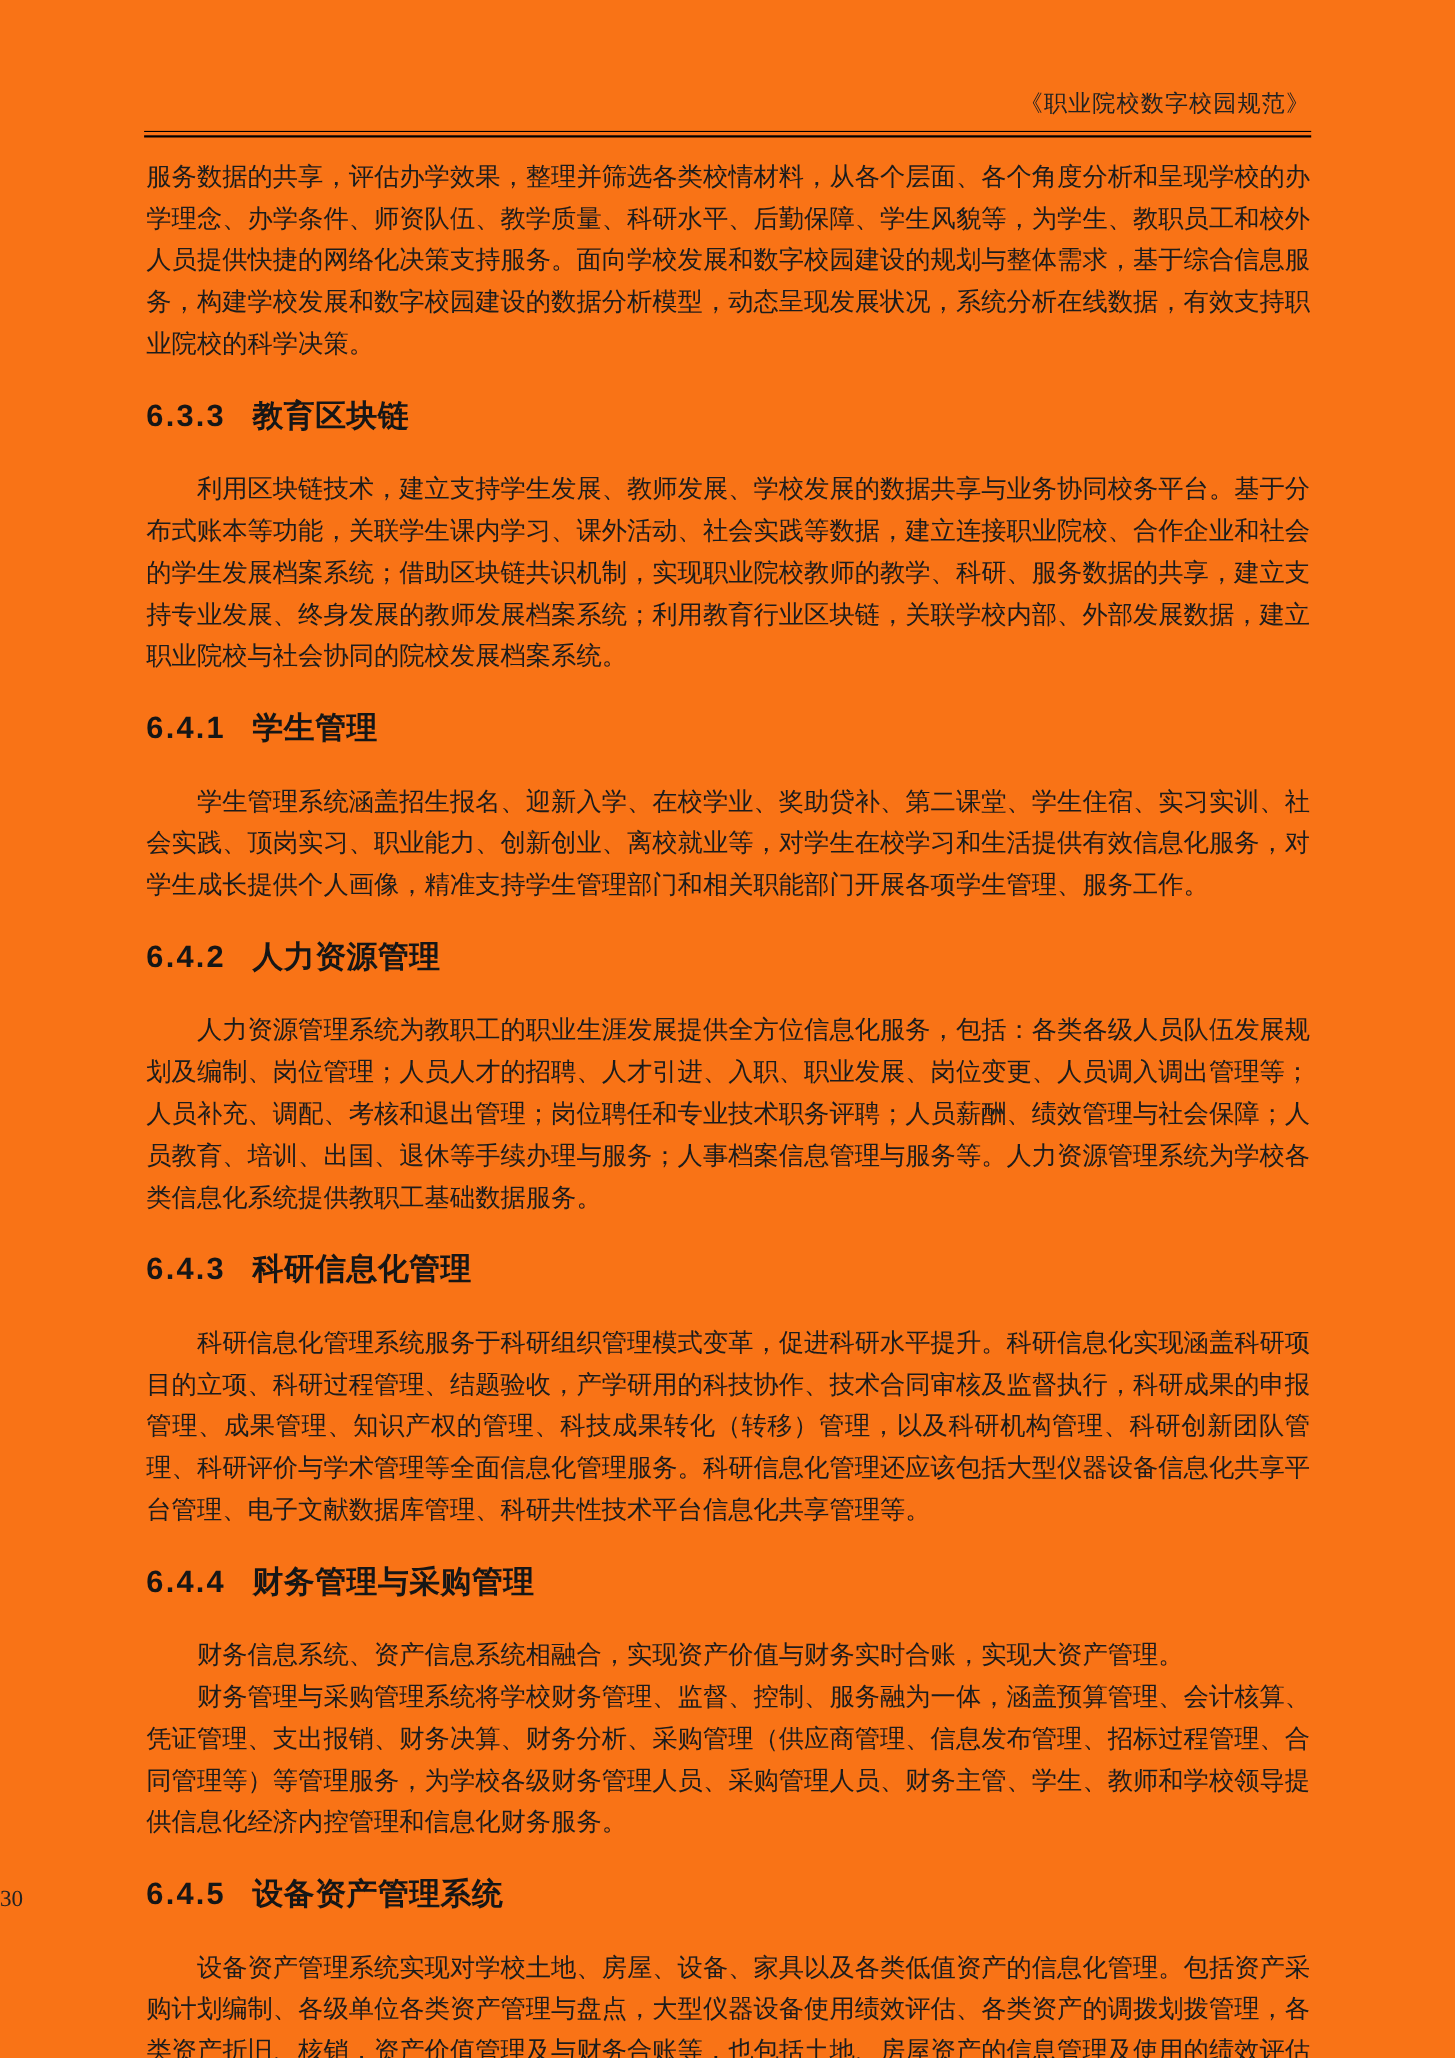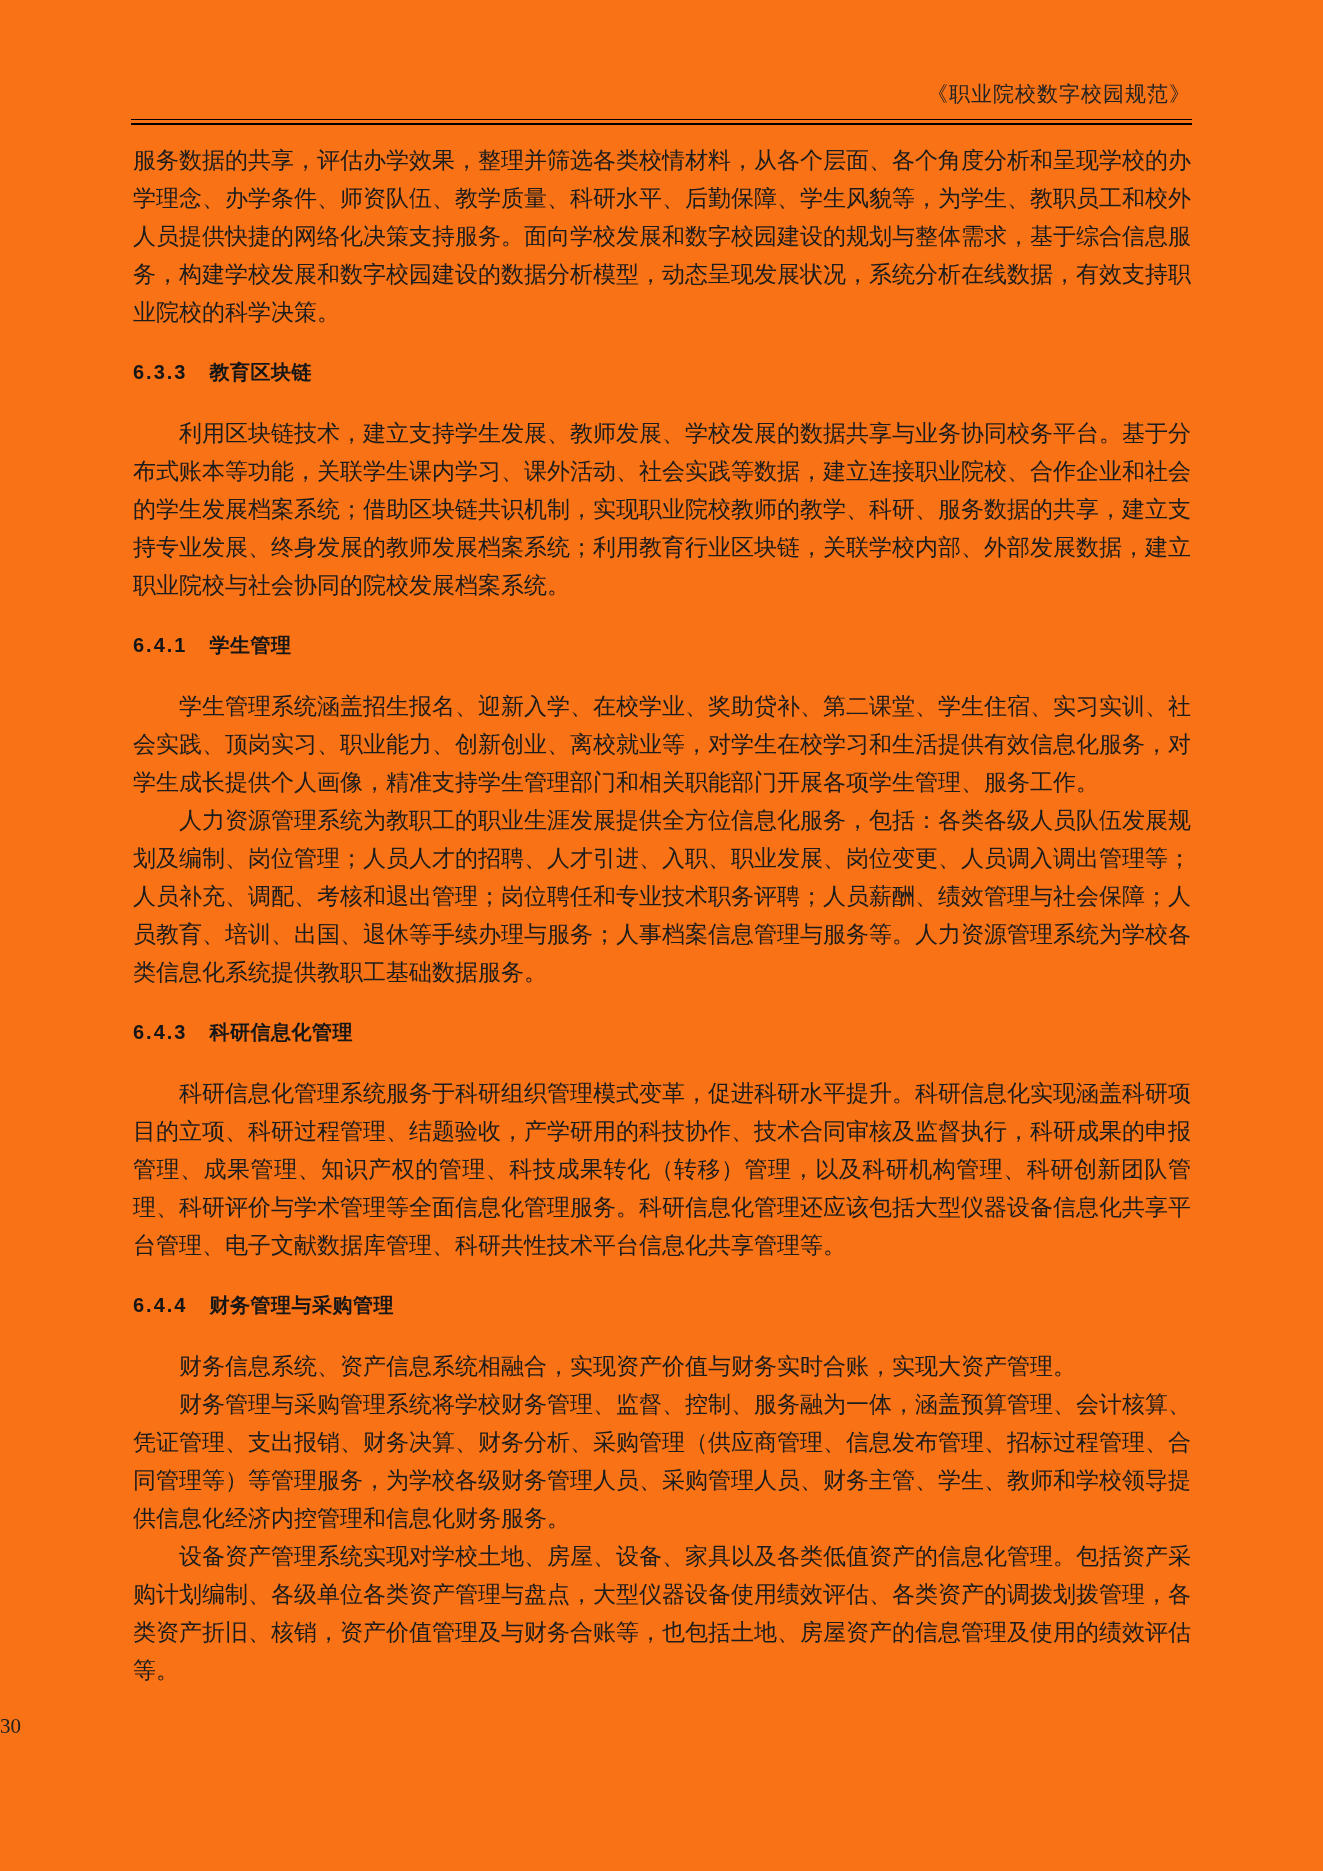--- a/index.html
+++ b/index.html
@@ -49,21 +49,21 @@
     text-align: justify;
     text-justify: inter-ideograph;
     color: #1c1c1c;
   }
   .body-par.indent {
     text-indent: 2em;
   }
   .section-heading {
     margin: 27px 0 29px 0;
     font-family: "Liberation Sans", "DejaVu Sans", sans-serif;
-    font-size: 20px;
+    font-size: 28px;
     font-weight: bold;
     color: #161616;
     letter-spacing: 0.5px;
   }
   .section-heading .num {
     font-weight: bold;
     letter-spacing: 2px;
     margin-right: 16px;
   }
   .footer {
@@ -95,35 +95,43 @@
     </h3>
     <p class="body-par indent">利用区块链技术，建立支持学生发展、教师发展、学校发展的数据共享与业务协同校务平台。基于分布式账本等功能，关联学生课内学习、课外活动、社会实践等数据，建立连接职业院校、合作企业和社会的学生发展档案系统；借助区块链共识机制，实现职业院校教师的教学、科研、服务数据的共享，建立支持专业发展、终身发展的教师发展档案系统；利用教育行业区块链，关联学校内部、外部发展数据，建立职业院校与社会协同的院校发展档案系统。</p>
 
 
     <h3 class="section-heading">
       <span class="num">6.4.1</span>
       <span>学生管理</span>
     </h3>
     <p class="body-par indent">学生管理系统涵盖招生报名、迎新入学、在校学业、奖助贷补、第二课堂、学生住宿、实习实训、社会实践、顶岗实习、职业能力、创新创业、离校就业等，对学生在校学习和生活提供有效信息化服务，对学生成长提供个人画像，精准支持学生管理部门和相关职能部门开展各项学生管理、服务工作。</p>
 
+    <h3 class="section-heading">
+      <span class="num">6.4.2</span>
+      <span>人力资源管理</span>
+    </h3>
     <p class="body-par indent">人力资源管理系统为教职工的职业生涯发展提供全方位信息化服务，包括：各类各级人员队伍发展规划及编制、岗位管理；人员人才的招聘、人才引进、入职、职业发展、岗位变更、人员调入调出管理等；人员补充、调配、考核和退出管理；岗位聘任和专业技术职务评聘；人员薪酬、绩效管理与社会保障；人员教育、培训、出国、退休等手续办理与服务；人事档案信息管理与服务等。人力资源管理系统为学校各类信息化系统提供教职工基础数据服务。</p>
 
     <h3 class="section-heading">
       <span class="num">6.4.3</span>
       <span>科研信息化管理</span>
     </h3>
     <p class="body-par indent">科研信息化管理系统服务于科研组织管理模式变革，促进科研水平提升。科研信息化实现涵盖科研项目的立项、科研过程管理、结题验收，产学研用的科技协作、技术合同审核及监督执行，科研成果的申报管理、成果管理、知识产权的管理、科技成果转化（转移）管理，以及科研机构管理、科研创新团队管理、科研评价与学术管理等全面信息化管理服务。科研信息化管理还应该包括大型仪器设备信息化共享平台管理、电子文献数据库管理、科研共性技术平台信息化共享管理等。</p>
 
     <h3 class="section-heading">
       <span class="num">6.4.4</span>
       <span>财务管理与采购管理</span>
     </h3>
     <p class="body-par indent">财务信息系统、资产信息系统相融合，实现资产价值与财务实时合账，实现大资产管理。</p>
     <p class="body-par indent">财务管理与采购管理系统将学校财务管理、监督、控制、服务融为一体，涵盖预算管理、会计核算、凭证管理、支出报销、财务决算、财务分析、采购管理（供应商管理、信息发布管理、招标过程管理、合同管理等）等管理服务，为学校各级财务管理人员、采购管理人员、财务主管、学生、教师和学校领导提供信息化经济内控管理和信息化财务服务。</p>
 
+    <h3 class="section-heading">
+      <span class="num">6.4.5</span>
+      <span>设备资产管理系统</span>
+    </h3>
     <p class="body-par indent">设备资产管理系统实现对学校土地、房屋、设备、家具以及各类低值资产的信息化管理。包括资产采购计划编制、各级单位各类资产管理与盘点，大型仪器设备使用绩效评估、各类资产的调拨划拨管理，各类资产折旧、核销，资产价值管理及与财务合账等，也包括土地、房屋资产的信息管理及使用的绩效评估等。</p>
 
   </div>
 
   <div class="footer">
     <span>30</span>
   </div>
 
 </div>
 

